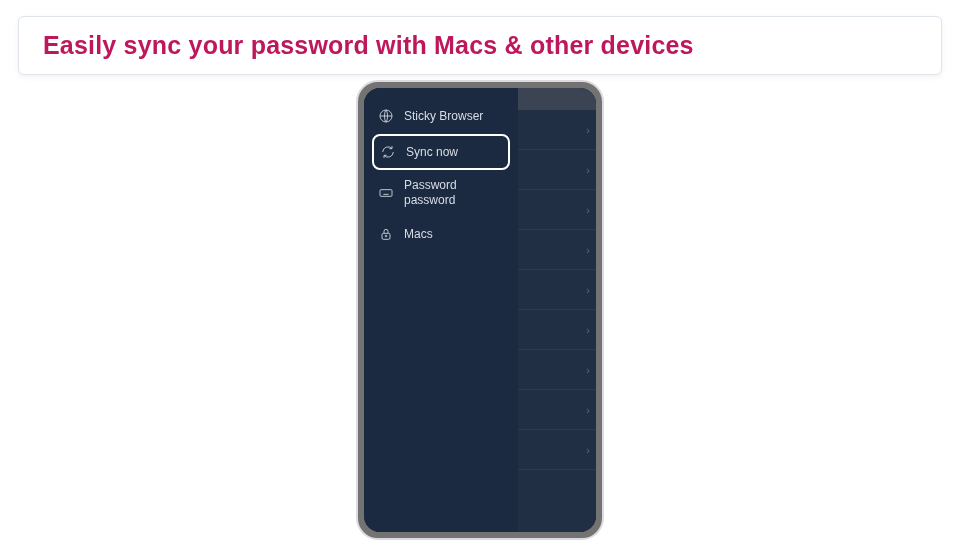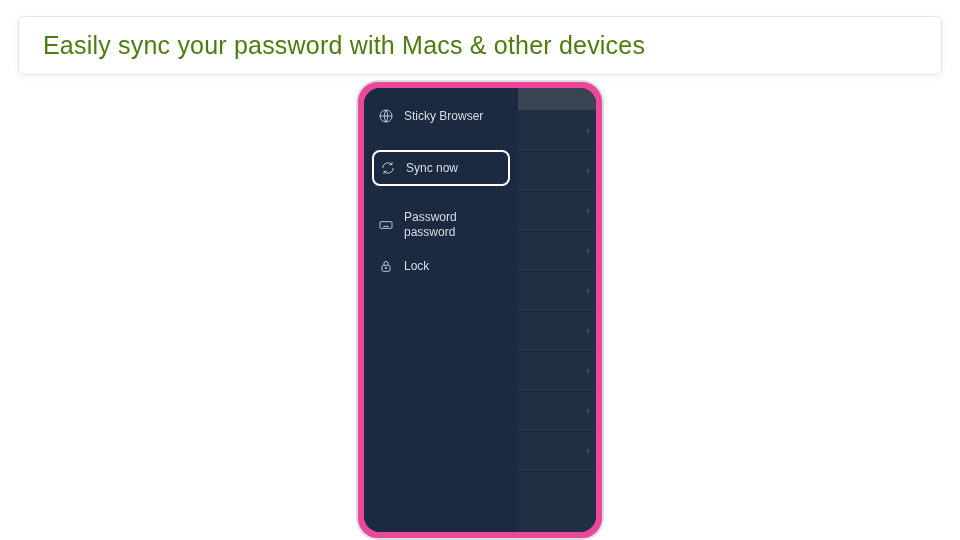--- a/index.html
+++ b/index.html
@@ -15,32 +15,32 @@
       position: absolute;
       top: 16px;
       left: 18px;
       right: 18px;
       background: #ffffff;
       border: 1px solid #dfe3ea;
       border-radius: 6px;
       box-shadow: 0 2px 6px rgba(0,0,0,0.06);
       padding: 14px 24px;
       font-size: 25px;
-      font-weight: 400;
-      color: #4d7c0f;
+      font-weight: 700;
+      color: #be185d;
       letter-spacing: 0.2px;
     }
     .phone {
       position: absolute;
       left: 50%;
       top: 80px;
       transform: translateX(-50%);
       width: 248px;
       height: 460px;
-      background: #ec4899;
+      background: #737373;
       border: 2px solid #dcdce0;
       border-radius: 22px;
       padding: 6px;
     }
     .screen {
       width: 100%;
       height: 100%;
       background: #1b2a40;
       border-radius: 16px;
       display: flex;
@@ -61,21 +61,21 @@
       padding: 8px 14px;
       color: #d8dde5;
       font-size: 12px;
       cursor: pointer;
       min-height: 36px;
     }
     .menu-item .label {
       line-height: 1.25;
     }
     .menu-item.highlight {
-      margin: 16px 8px;
+      margin: 0 8px;
       border: 2px solid #ffffff;
       border-radius: 8px;
       padding: 8px 6px;
     }
     .menu-item svg {
       flex: 0 0 16px;
       width: 16px;
       height: 16px;
     }
     .list-side {
@@ -140,21 +140,21 @@
         </svg>
         <span class="label">Password password</span>
       </div>
 
       <div class="menu-item">
         <svg viewBox="0 0 24 24">
           <rect class="icon-stroke" x="6" y="11" width="12" height="9" rx="2"></rect>
           <path class="icon-stroke" d="M9 11V8a3 3 0 0 1 6 0v3"></path>
           <circle class="icon-stroke" cx="12" cy="15" r="1.2"></circle>
         </svg>
-        <span class="label">Lock</span>
+        <span class="label">Macs</span>
       </div>
 
     </div>
 
     <div class="list-side">
       <div class="list-header"></div>
       <div class="list-row">
           <span class="chev">›</span>
         </div>
       <div class="list-row">

